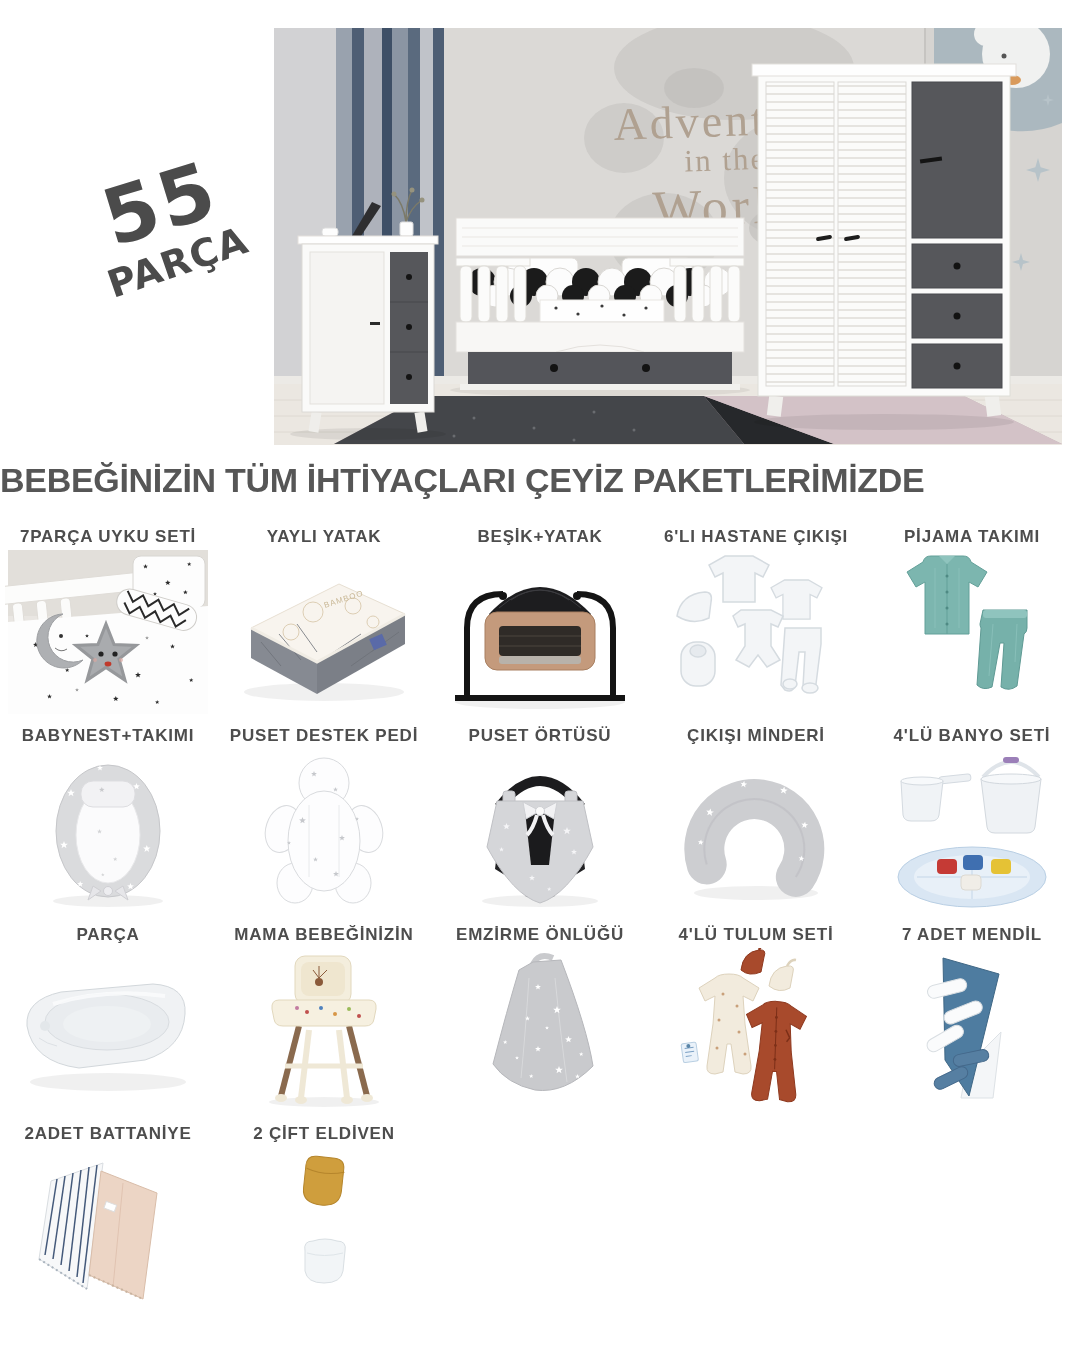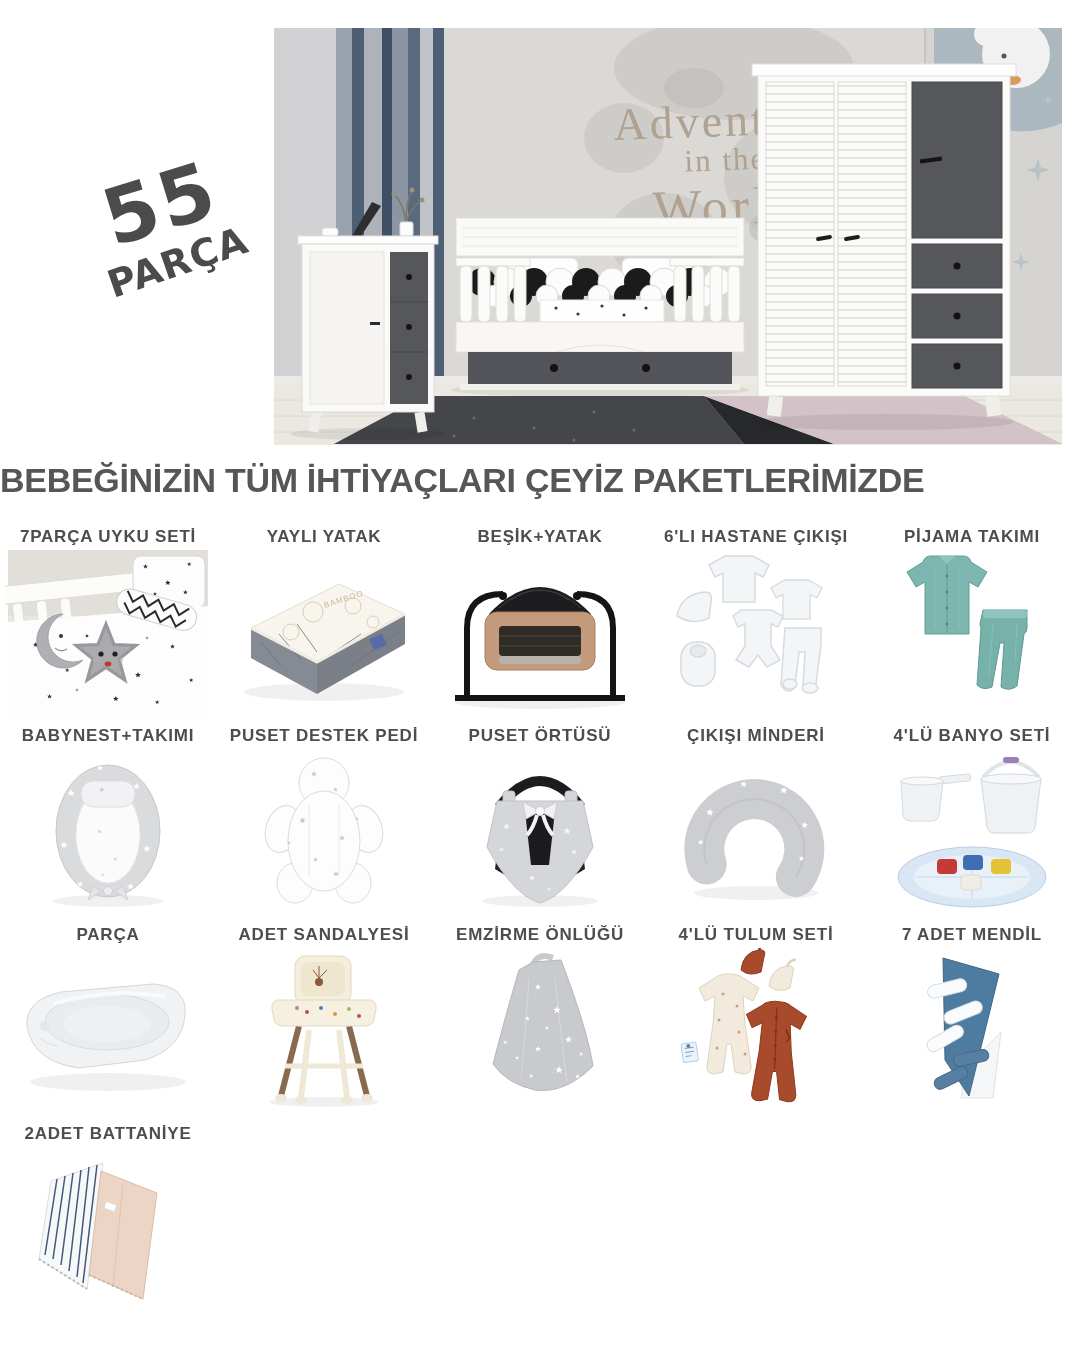--- a/index.html
+++ b/index.html
@@ -506,21 +506,21 @@
         <ellipse cx="102" cy="74" rx="62" ry="28" fill="#e9ecef" stroke="#d8dce0"></ellipse>
         <ellipse cx="102" cy="76" rx="44" ry="18" fill="#eef1f3"></ellipse>
         <path d="M48,56 Q100,40 160,48" stroke="#fafbfc" stroke-width="4" fill="none" opacity=".9"></path>
         <circle cx="40" cy="78" r="5" fill="#e3e7ea"></circle>
         <path d="M34,90 q8,6 18,8" stroke="#dde1e5" fill="none"></path>
       </svg>
     </div>
   </div>
 
   <div class="cell">
-    <div class="plabel">ADET SANDALYESİ</div>
+    <div class="plabel">MAMA BEBEĞİNİZİN</div>
     <div class="pimg">
       <svg viewBox="0 0 206 164">
         <ellipse cx="103" cy="154" rx="55" ry="5" fill="#000" opacity=".06"></ellipse>
         <line x1="78" y1="78" x2="60" y2="148" stroke="#8a6a4e" stroke-width="6"></line>
         <line x1="128" y1="78" x2="146" y2="148" stroke="#8a6a4e" stroke-width="6"></line>
         <line x1="64" y1="118" x2="142" y2="118" stroke="#efe8d6" stroke-width="5"></line>
         <line x1="88" y1="82" x2="80" y2="150" stroke="#efe8d6" stroke-width="6"></line>
         <line x1="118" y1="82" x2="126" y2="150" stroke="#efe8d6" stroke-width="6"></line>
         <ellipse cx="60" cy="150" rx="6" ry="4" fill="#efe8d6"></ellipse>
           <ellipse cx="146" cy="150" rx="6" ry="4" fill="#efe8d6"></ellipse>
@@ -645,14 +645,29 @@
         </g>
         <polygon points="96,24 152,46 138,152 84,128" fill="#ecd5c5" stroke="#d9bda9"></polygon>
         <path d="M118,36 L108,140" stroke="#e0c3b1"></path>
         <path d="M84,128 L138,152" stroke="#c9b39f" stroke-dasharray="2 3" stroke-width="2" fill="none"></path>
         <path d="M34,112 L82,142" stroke="#aab4be" stroke-dasharray="2 3" stroke-width="2" fill="none"></path>
         <rect x="100" y="56" width="11" height="7" fill="#fff" stroke="#ddd" transform="rotate(20 105 59)"></rect>
       </svg>
     </div>
   </div>
 
+  <div class="cell">
+    <div class="plabel">2 ÇİFT ELDİVEN</div>
+    <div class="pimg">
+      <svg viewBox="0 0 206 164">
+        <g transform="translate(84,8) rotate(6)">
+          <path d="M2,10 Q2,0 12,0 h18 q10,0 10,10 v22 q0,16 -19,16 q-19,0 -19,-15 z" fill="#cf9e3d" stroke="#b5852c"></path>
+          <path d="M3,13 q18,6 38,0" stroke="#b5852c" fill="none"></path>
+        </g>
+        <g transform="translate(82,92)">
+          <path d="M2,12 Q0,2 10,2 q12,-4 24,0 q10,0 8,10 l-2,20 q-2,12 -19,12 q-17,0 -19,-12 z" fill="#f2f5f7" stroke="#d9dfe3"></path>
+          <path d="M4,14 q17,5 36,0" stroke="#dfe5e9" fill="none"></path>
+        </g>
+      </svg>
+    </div>
+  </div>
 
 </div>
 
 </body></html>

